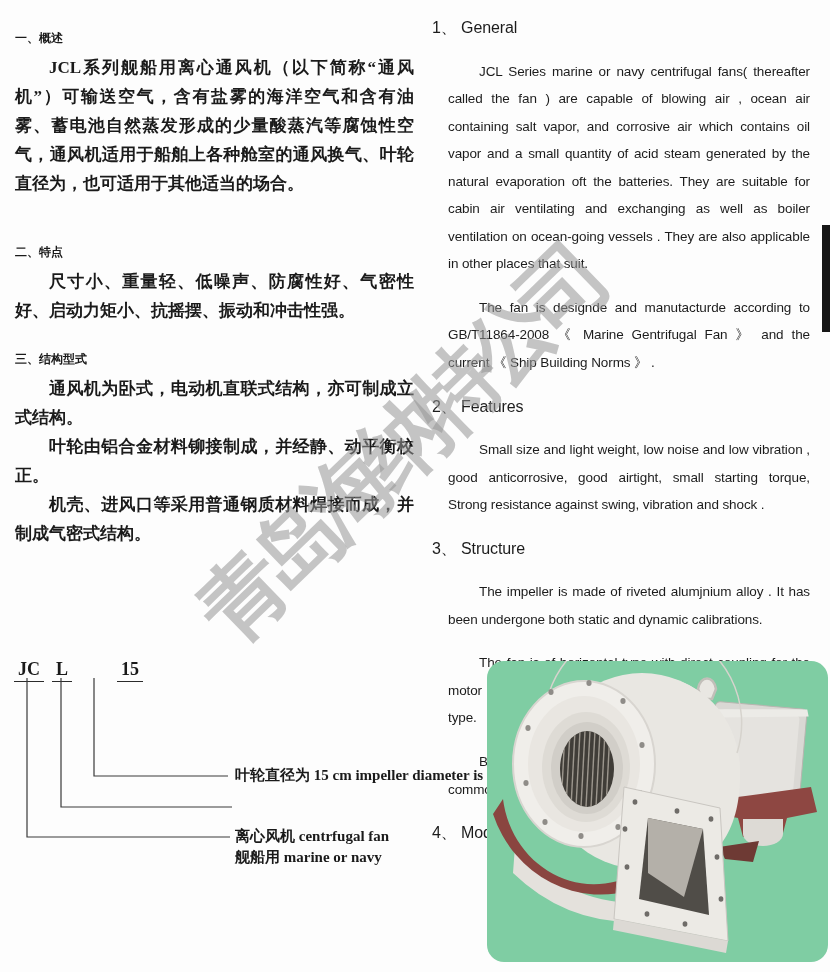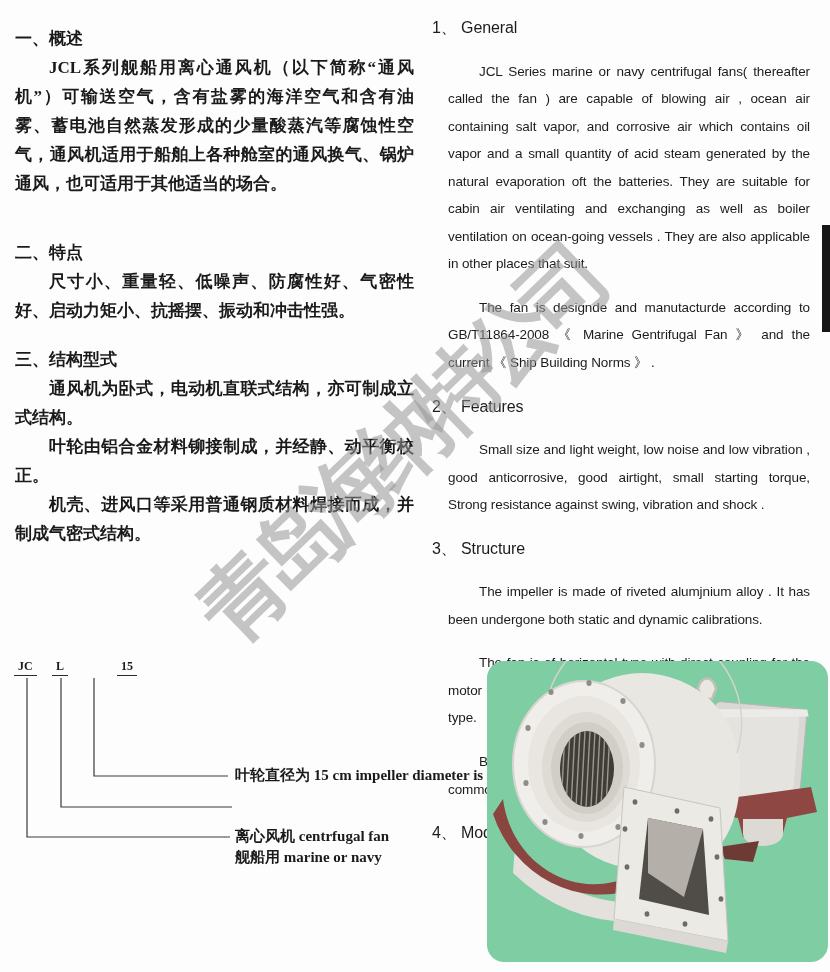--- a/index.html
+++ b/index.html
@@ -8,21 +8,21 @@
     background:#fdfdfd; overflow:hidden;
     color:#1a1a1a;
     font-family:"Liberation Serif","DejaVu Serif",serif;
   }
   
   .col-cn {
     position:absolute; left:15px; top:24px; width:399px;
     font-size:17px; line-height:29px; font-weight:600;
     text-align:justify;
   }
-  .col-cn h3 { margin:0; font-size:17px; font-weight:700; }
+  .col-cn h3 { margin:0; font-size:12px; font-weight:700; }
   .col-cn p  { margin:0; text-indent:2em; }
   .sp24 { height:24px; } .sp16 { height:16px; } .sp20 { height:20px; }
   
   .col-en {
     position:absolute; left:432px; top:14px; width:394px;
     font-family:"Liberation Sans","DejaVu Sans",sans-serif;
     font-size:13.5px; line-height:27.55px; letter-spacing:-0.1px;
     color:#1c1c1c; text-align:justify;
   }
   .col-en h3 { margin:0; font-size:16px; font-weight:400; }
@@ -31,21 +31,21 @@
   .watermark {
     position:absolute; left:110px; top:388px; width:580px;
     transform:rotate(-44deg); transform-origin:center;
     font-size:86px; font-weight:700; letter-spacing:-12px;
     color:rgba(150,150,150,0.55); white-space:nowrap;
     text-align:center; pointer-events:none;
     font-family:"Liberation Serif",serif;
   }
   
   .code-label {
-    position:absolute; font-size:12px; font-weight:600;
+    position:absolute; font-size:18px; font-weight:600;
     border-bottom:1.2px solid #2b2b2b; padding:0 4px 1px 4px;
     font-family:"Liberation Serif",serif;
     text-align:right;
   }
   .diag-label {
     position:absolute; left:235px; font-size:15px; font-weight:600;
     white-space:nowrap; font-family:"Liberation Serif",serif;
   }
   .diag-svg { position:absolute; left:0; top:678px; }
   
@@ -58,21 +58,21 @@
     background:#171717;
   }
 </style>
 </head>
 <body>
 
 <div class="page">
 
   <div class="col-cn">
     <h3>一、概述</h3>
-    <p>JCL系列舰船用离心通风机（以下简称“通风机”）可输送空气，含有盐雾的海洋空气和含有油雾、蓄电池自然蒸发形成的少量酸蒸汽等腐蚀性空气，通风机适用于船舶上各种舱室的通风换气、锅炉通风，也可适用于其他适当的场合。</p>
+    <p>JCL系列舰船用离心通风机（以下简称“通风机”）可输送空气，含有盐雾的海洋空气和含有油雾、蓄电池自然蒸发形成的少量酸蒸汽等腐蚀性空气，通风机适用于船舶上各种舱室的通风换气、叶轮直径为，也可适用于其他适当的场合。</p>
     <div class="sp24"></div>
     <div class="sp16"></div>
     <h3>二、特点</h3>
     <p>尺寸小、重量轻、低噪声、防腐性好、气密性好、启动力矩小、抗摇摆、振动和冲击性强。</p>
     <div class="sp20"></div>
     <h3>三、结构型式</h3>
     <p>通风机为卧式，电动机直联式结构，亦可制成立式结构。</p>
     <p>叶轮由铝合金材料铆接制成，并经静、动平衡校正。</p>
     <p>机壳、进风口等采用普通钢质材料焊接而成，并制成气密式结构。</p>
   </div>

